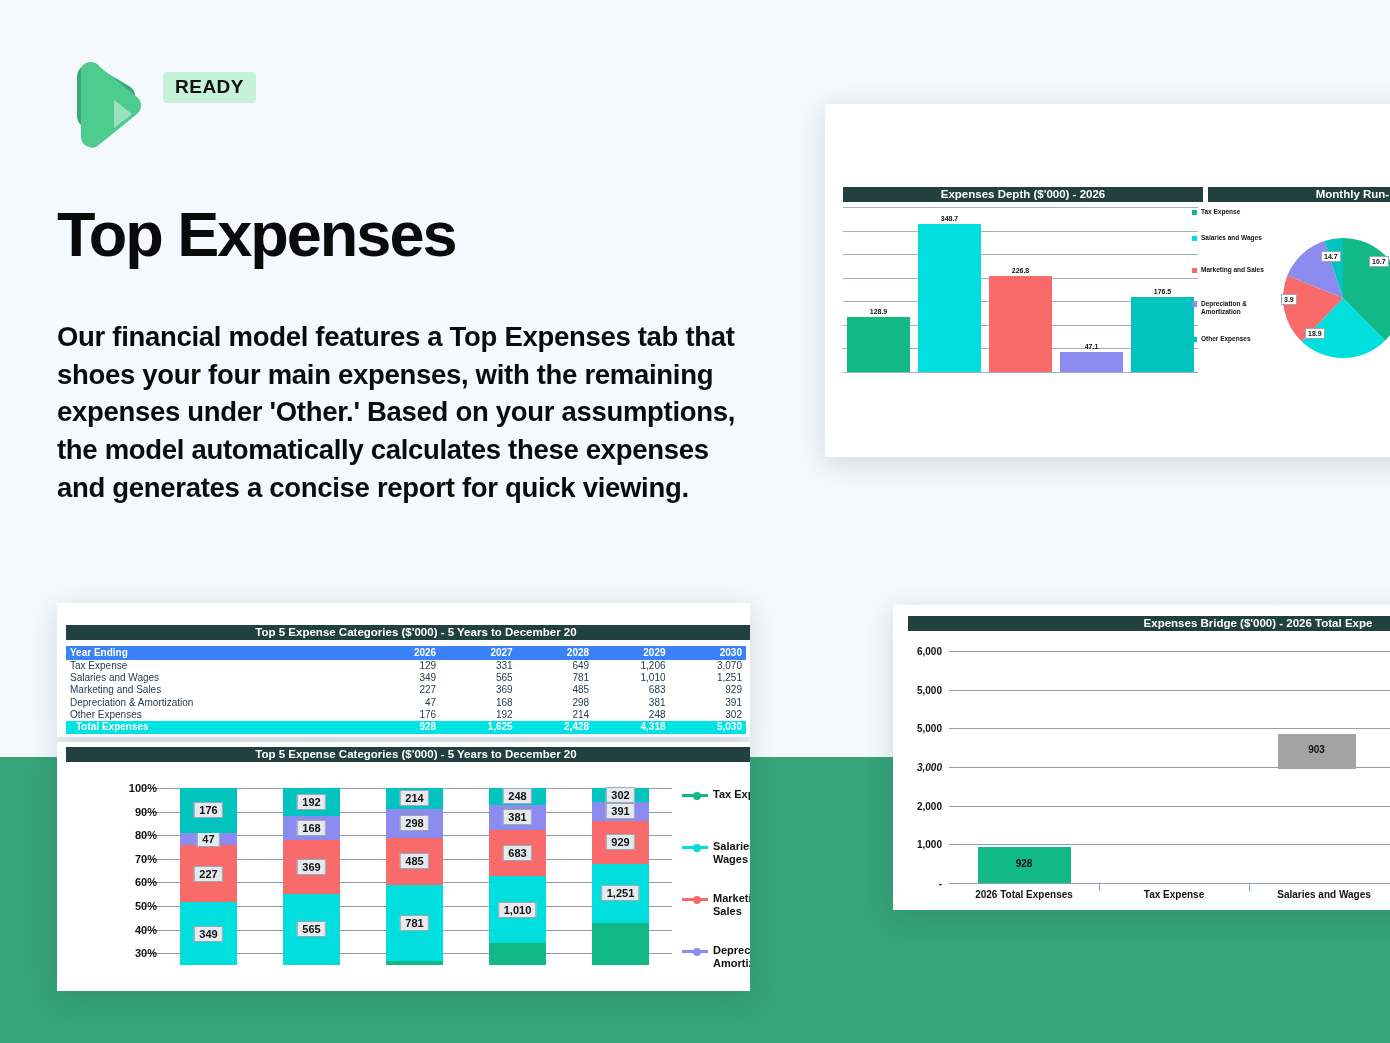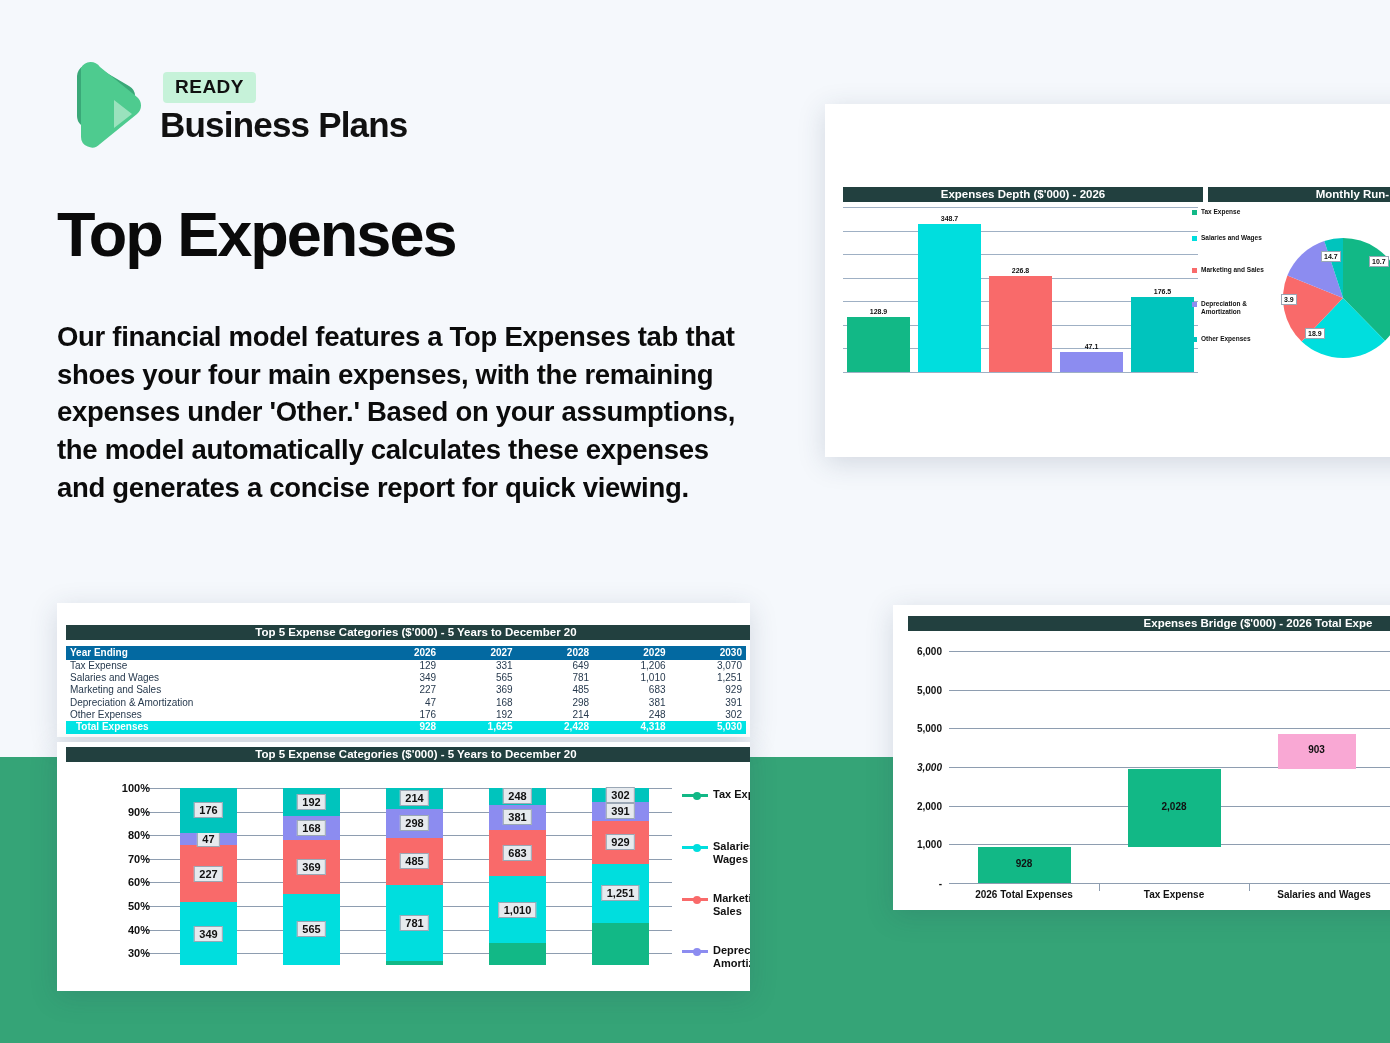--- a/index.html
+++ b/index.html
@@ -70,35 +70,35 @@
     position:absolute; font-size:7px; font-weight:700; color:#111;
     background:#fff; border:1px solid #9aa7b5; padding:0 2px; line-height:9px;
   }
   
   #card-table{ left:57px; top:603px; width:693px; height:134px; }
   #tbl-title{ position:absolute; left:9px; top:22px; width:700px; text-align:center; }
   table.fin{ position:absolute; left:9px; top:43px; width:680px; border-collapse:collapse; }
   table.fin th, table.fin td{
     font-size:10px; line-height:12.2px; padding:0 4px; white-space:nowrap;
   }
-  table.fin thead th{ background:#0369a1; color:#fff; font-weight:700; height:14px; }
+  table.fin thead th{ background:#3b82f6; color:#fff; font-weight:700; height:14px; }
   table.fin thead th.lbl{ text-align:left; }
   table.fin thead th.num{ text-align:right; }
   table.fin tbody td{ color:#273a4e; font-weight:400; }
   table.fin tbody td.lbl{ text-align:left; }
   table.fin tbody td.num{ text-align:right; }
   table.fin tfoot td{ background:#00e5e5; color:#fff; font-weight:700; height:13px; }
   table.fin tfoot td.lbl{ text-align:left; padding-left:10px; }
   table.fin tfoot td.num{ text-align:right; }
   
   #card-stacked{ left:57px; top:742px; width:693px; height:249px; }
   #stk-title{ position:absolute; left:9px; top:5px; width:700px; text-align:center; }
   #stk-plot{ position:absolute; left:100px; top:46px; width:515px; height:177px; }
   .stk-ax{
-    position:absolute; right:100%; margin-right:7px; transform:translateY(-50%);
+    position:absolute; right:100%; margin-right:0; transform:translateY(-50%);
     font-size:11px; font-weight:700; color:#111; white-space:nowrap;
   }
   .stk-tick{ position:absolute; left:-14px; width:14px; height:1px; background:#8e9db0; }
   .stk-grid{ position:absolute; left:0; width:100%; height:1px; background:#8e9db0; }
   .stk-col{ position:absolute; bottom:0; top:0; }
   .stk-seg{ position:absolute; left:0; width:100%; }
   .stk-val{
     position:absolute; left:50%; transform:translate(-50%,-50%);
     font-size:11px; font-weight:700; color:#111;
     background:#e6eaee; border:1px solid #9aa7b5; padding:0 4px; line-height:14px;
@@ -134,21 +134,20 @@
 
 <div id="green-band"></div>
 
 <div id="logo-block">
   <svg id="logo-mark" viewBox="0 0 92 105">
     <path d="M22 38 a12 12 0 0 1 12-12 l40 0 a12 12 0 0 1 10 18 l-20 34 a12 12 0 0 1 -21 0 l-20 -34 a12 12 0 0 1 -1 -6 z" transform="rotate(-90 46 52)" fill="#3aa878"></path>
     <path d="M24 16 a11 11 0 0 1 19 -1 l37 30 a11 11 0 0 1 0 17 l-37 30 a11 11 0 0 1 -19 -8 z" fill="#4ecb8f"></path>
     <path d="M57 48 l18 14 l-18 14 z" fill="#a8e6c6" opacity="0.85"></path>
   </svg>
   <div id="ready-badge">READY</div>
-  <div id="brand-name">Business Plans</div>
 </div>
 
 <h1 id="page-title">Top Expenses</h1>
 <p id="page-body">Our financial model features a Top Expenses tab that shoes your four main expenses, with the remaining expenses under 'Other.' Based on your assumptions, the model automatically calculates these expenses and generates a concise report for quick viewing.</p>
 
 <div class="card" id="card-top-right">
   <div class="chart-title-bar" id="ctr-bars-title">Expenses Depth ($'000) - 2026</div>
   <div class="chart-title-bar" id="ctr-pie-title">Monthly Run-Rate ($'000) -</div>
 
   <div id="ctr-plot">
@@ -381,24 +380,21 @@
       <div class="wf-grid" style="top: 154.667px;"></div>
       <div class="wf-ax" style="top: 154.667px;">2,000</div>
       <div class="wf-grid" style="top: 193.333px;"></div>
       <div class="wf-ax" style="top: 193.333px;">1,000</div>
       <div class="wf-grid" style="top: 232px;"></div>
       <div class="wf-ax" style="top: 232px;">-</div>
       <div class="wf-bar" style="left: 28.5px; width: 93px; top: 196.117px; height: 35.8827px; background: rgb(18, 184, 134);">
         <div class="wf-val" style="top: 10.9413px;">928</div>
       </div>
       <div class="wf-cat" style="left: 75px; top: 232px; transform: translateX(-50%);">2026 Total Expenses</div>
-      <div class="wf-bar" style="left: 178.5px; width: 93px; top: 117.701px; height: 78.416px; background: rgb(18, 184, 134);">
-        <div class="wf-val" style="top: 32.208px;">2,028</div>
-      </div>
       <div class="wf-cat" style="left: 225px; top: 232px; transform: translateX(-50%);">Tax Expense</div>
       <div class="wf-sep" style="left: 150px; top: 232px; height: 8px;"></div>
-      <div class="wf-bar" style="left: 328.5px; width: 78px; top: 82.7853px; height: 34.916px; background: #f9a8d4;">
+      <div class="wf-bar" style="left: 328.5px; width: 78px; top: 82.7853px; height: 34.916px; background: #a3a3a3;">
         <div class="wf-val" style="top: 10.458px;">903</div>
       </div>
       <div class="wf-cat" style="left: 375px; top: 232px; transform: translateX(-50%);">Salaries and Wages</div>
       <div class="wf-sep" style="left: 300px; top: 232px; height: 8px;"></div>
     </div>
 </div>
 
 </body></html>

